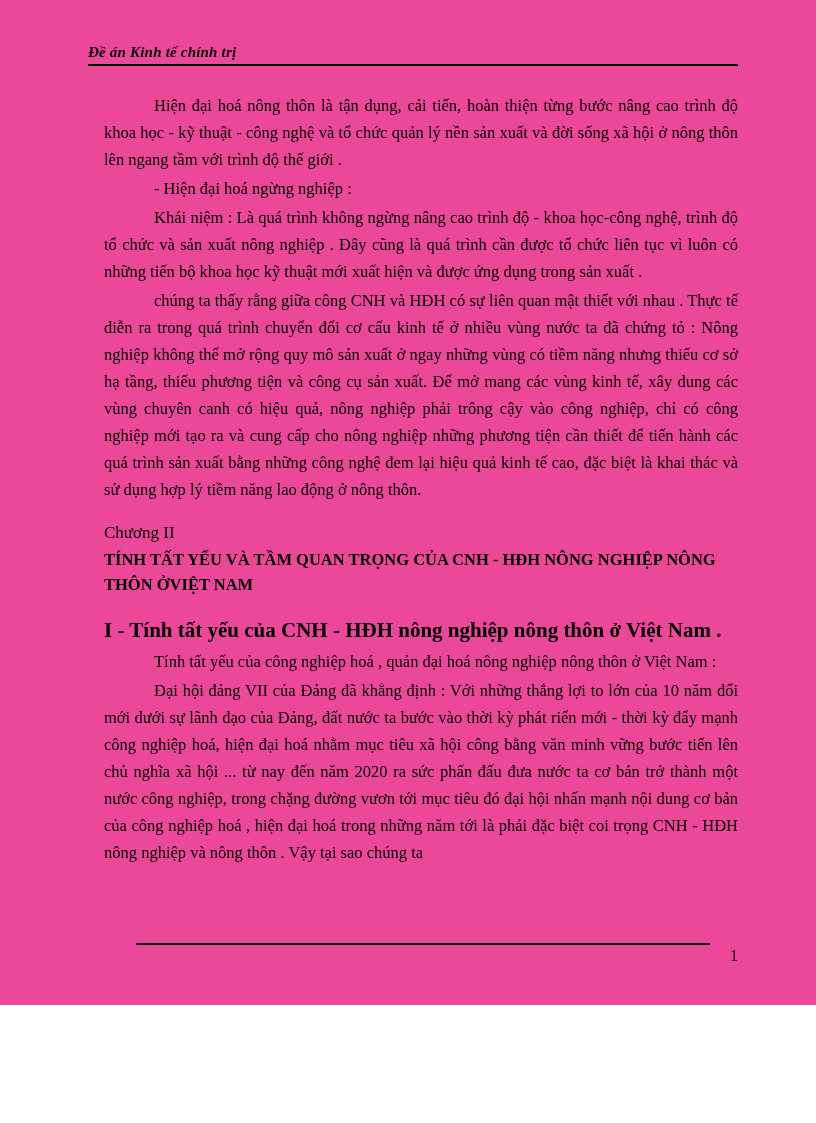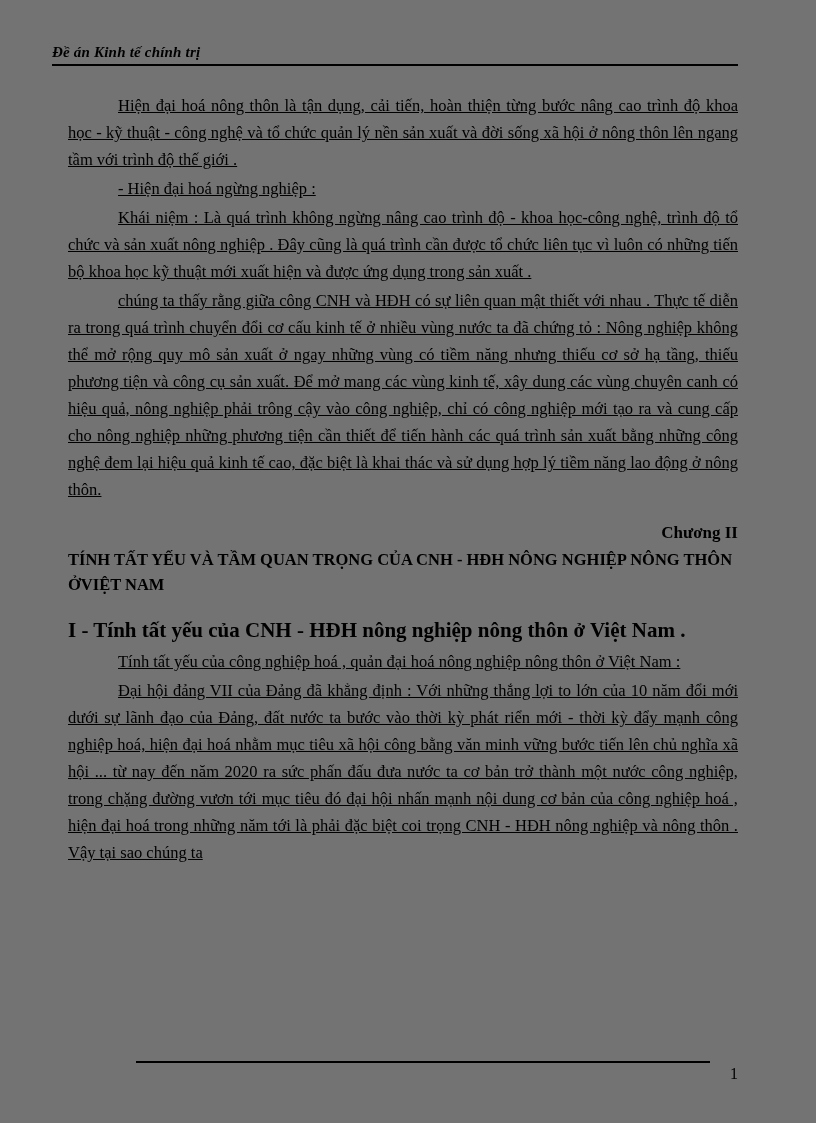--- a/index.html
+++ b/index.html
@@ -3,25 +3,25 @@
 <meta charset="utf-8">
 <style>
   html, body {
     margin: 0;
     padding: 0;
     background: #ffffff;
   }
   .page {
     position: relative;
     width: 816px;
-    height: 1123px;
+    height: 1005px;
     margin: 0 auto;
-    background: #737373;
+    background: #ec4899;
     box-sizing: border-box;
-    padding: 42px 78px 0 68px;
+    padding: 42px 78px 0 104px;
     font-family: "Liberation Serif", "DejaVu Serif", serif;
     font-size: 16.5px;
     color: #000000;
     overflow: hidden;
   }
   .header {
     margin-left: -16px;
     border-bottom: 2px solid #000000;
     padding-bottom: 2px;
     margin-bottom: 26px;
@@ -32,25 +32,24 @@
     font-size: 15px;
     letter-spacing: 0.2px;
   }
   .para {
     margin: 0 0 2px 0;
     text-align: justify;
     line-height: 27px;
   }
   .indent {
     text-indent: 50px;
-    text-decoration: underline;
   }
   .chapter-label {
-    text-align: right;
-    font-weight: bold;
+    text-align: left;
+    font-weight: normal;
     font-size: 17px;
     margin: 16px 0 1px 0;
     line-height: 27px;
   }
   .chapter-title {
     text-align: left;
     font-weight: bold;
     font-size: 16.5px;
     margin: 0 0 20px 0;
     line-height: 25px;

